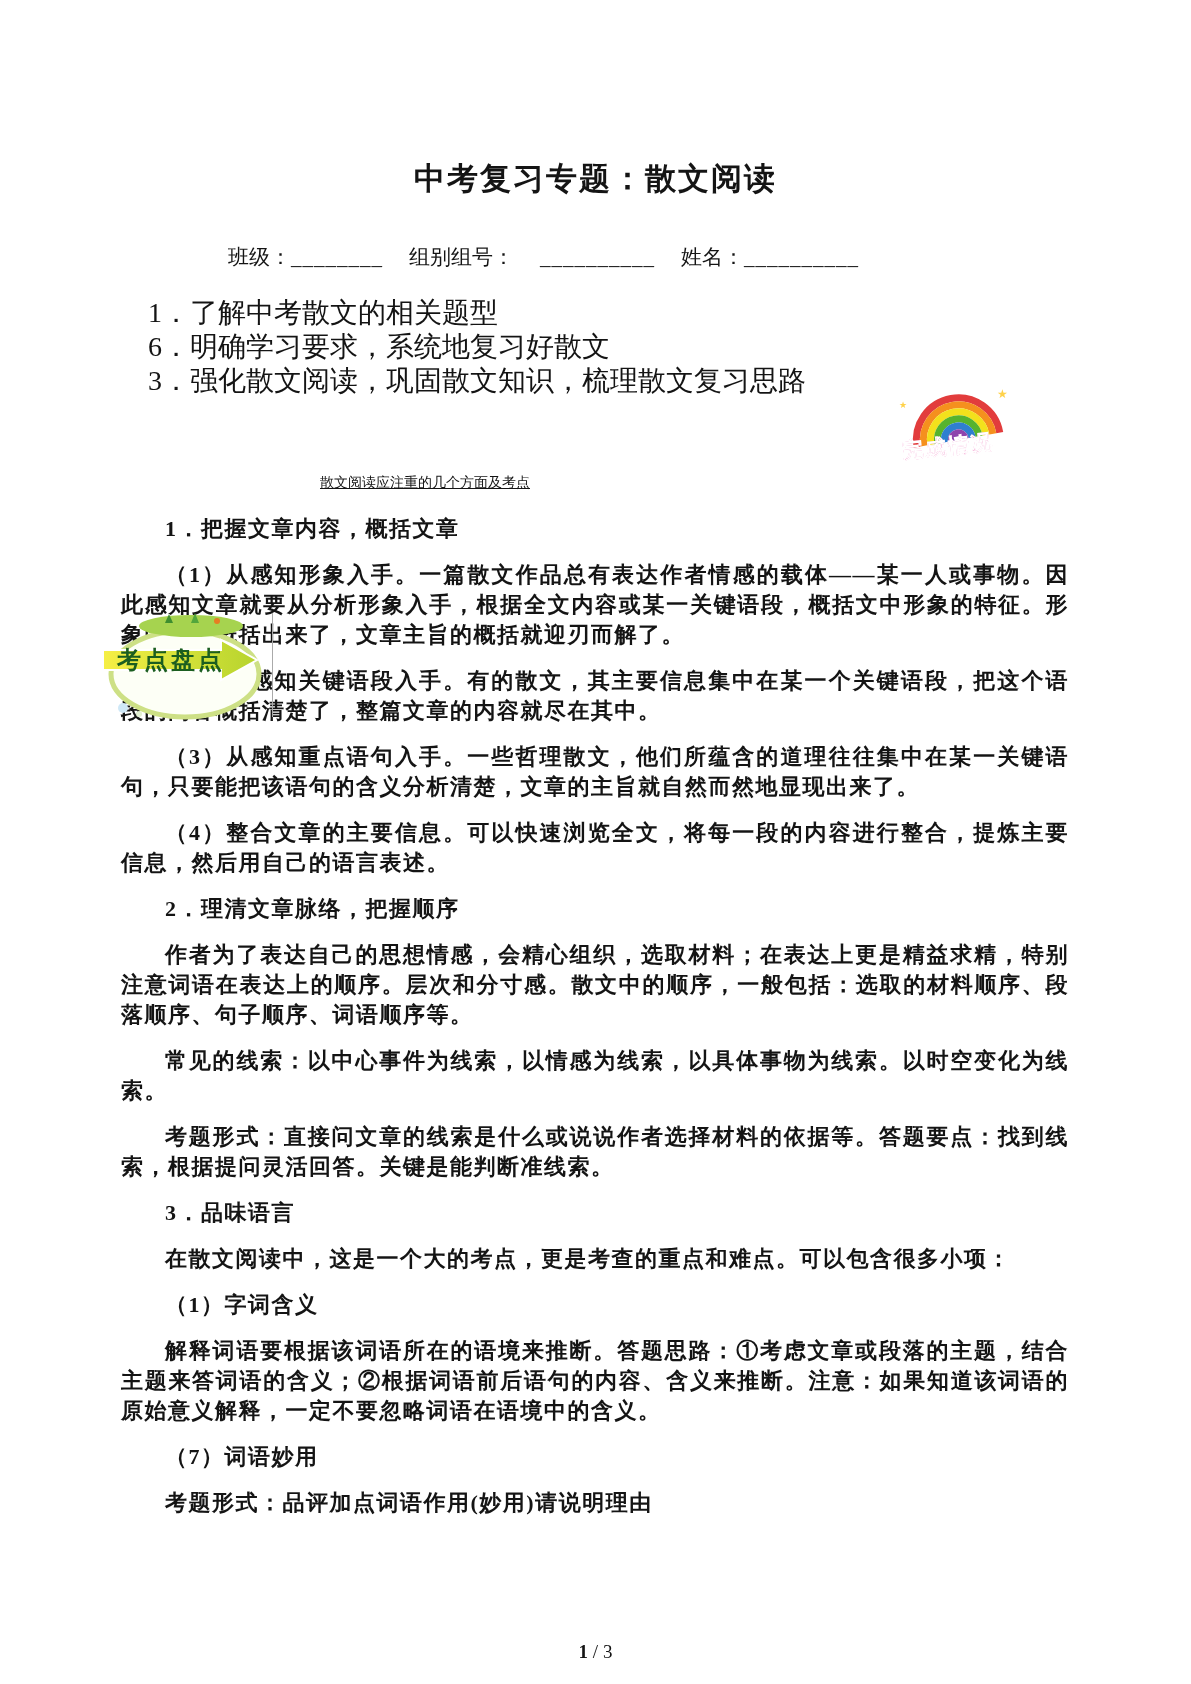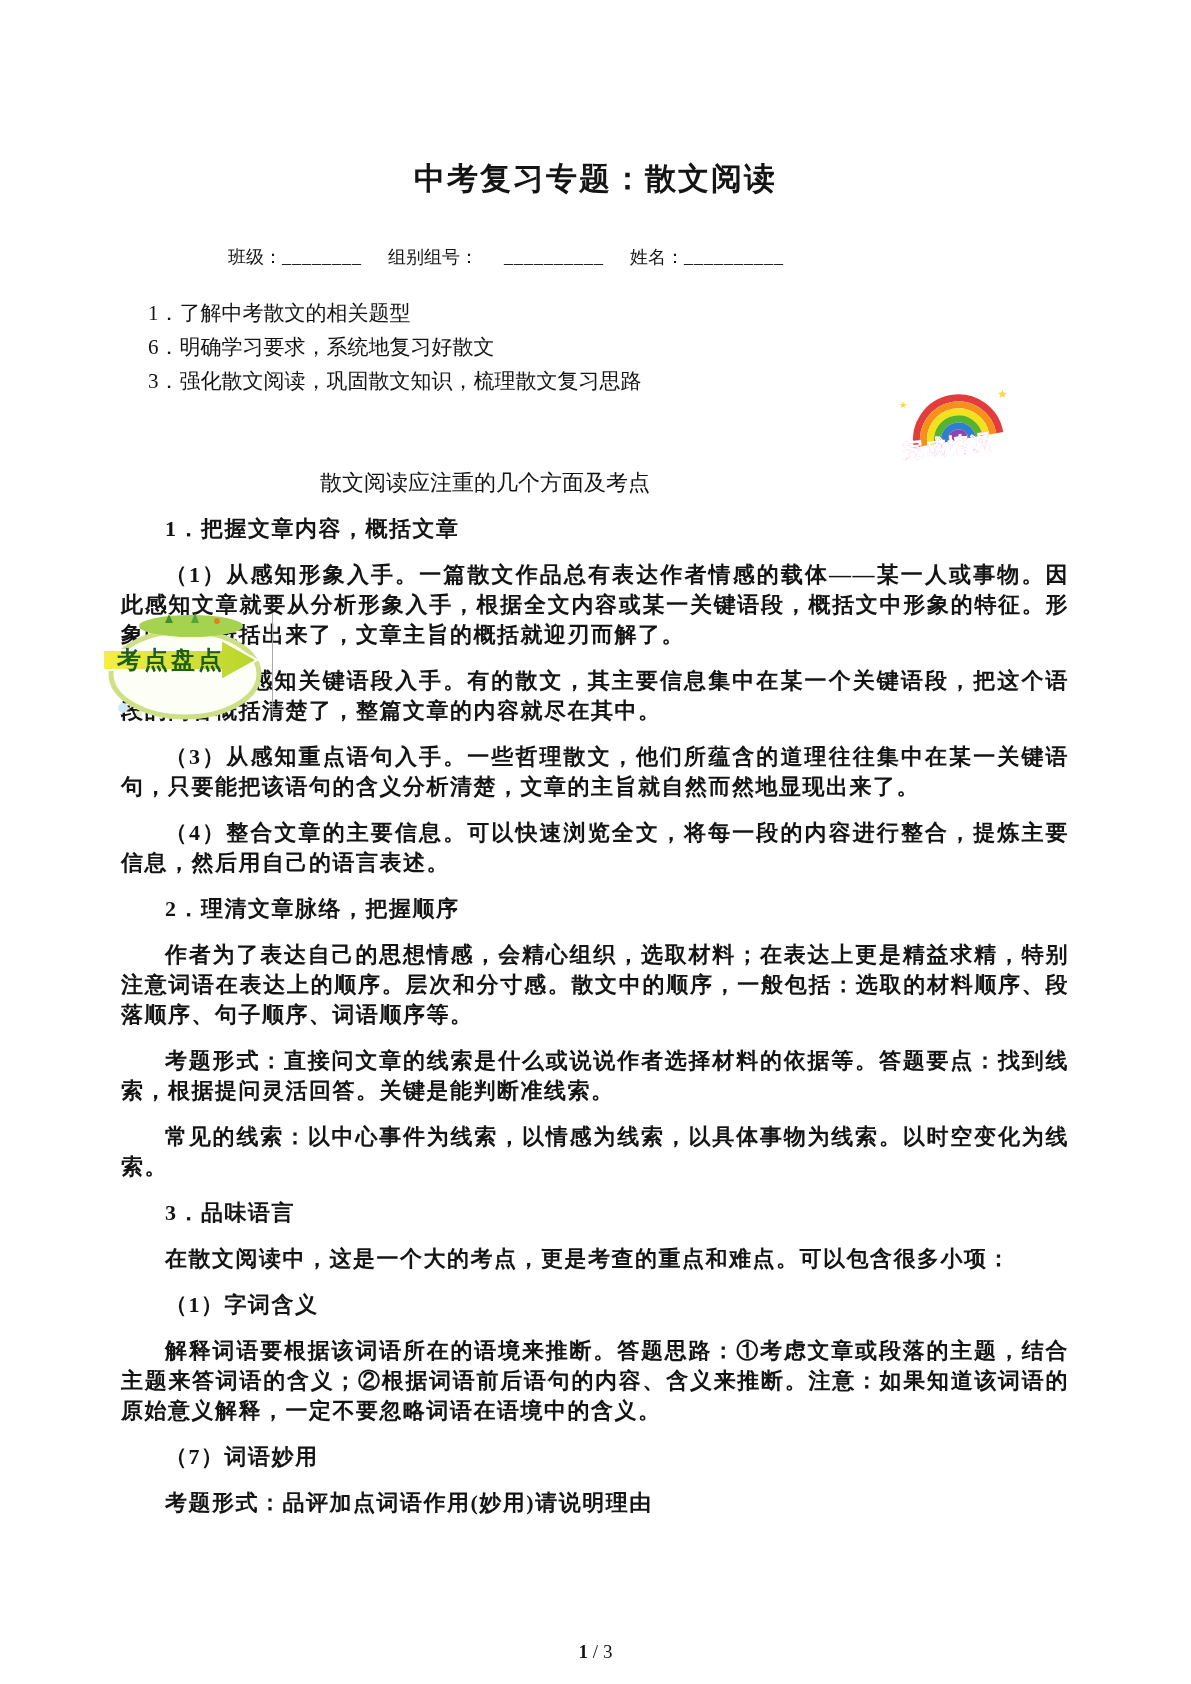--- a/index.html
+++ b/index.html
@@ -17,21 +17,21 @@
     margin-top:160px;
     text-align:center;
     font-size:31px;
     font-weight:bold;
     letter-spacing:2px;
     line-height:38px;
   }
 
   .fields-row {
     margin:46px 0 0 228px;
-    font-size:18px;
+    font-size:21px;
     line-height:26px;
     white-space:nowrap;
   }
   .fields-row .blank { letter-spacing:1px; }
   .fields-row .gap { display:inline-block; width:26px; }
 
   .rainbow {
     position:absolute;
     top:222px; left:893px;
     width:128px; height:82px;
@@ -39,41 +39,42 @@
 
   .section-heading {
     margin:34px 0 0 97px;
     font-size:22px;
     font-weight:bold;
     line-height:28px;
   }
 
   .objectives {
     margin:26px 0 0 148px;
-    font-size:21px;
+    font-size:28px;
     line-height:34px;
   }
 
   .badge {
     position:absolute;
     top:450px; left:95px;
     width:178px; height:112px;
   }
   .badge-divider {
     position:absolute;
     top:453px; left:272px;
     width:1px; height:104px;
     background:#aaaaaa;
   }
 
   .subtitle {
     margin-top:70px;
     margin-left:320px;
-    font-size:22px;
+    font-size:14px;
     line-height:30px;
+    text-decoration:underline;
   }
 
   .content {
     margin:6px 106px 0 105px;
     font-size:22px;
     line-height:30px;
     letter-spacing:1.5px;
     text-align:justify;
     text-justify:inter-character;
   }
@@ -143,22 +144,22 @@
   <div class="subtitle">散文阅读应注重的几个方面及考点</div>
 
   <div class="content">
     <p>1．把握文章内容，概括文章</p>
     <p>（1）从感知形象入手。一篇散文作品总有表达作者情感的载体——某一人或事物。因此感知文章就要从分析形象入手，根据全文内容或某一关键语段，概括文中形象的特征。形象的特征概括出来了，文章主旨的概括就迎刃而解了。</p>
     <p>（2）从感知关键语段入手。有的散文，其主要信息集中在某一个关键语段，把这个语段的内容概括清楚了，整篇文章的内容就尽在其中。</p>
     <p>（3）从感知重点语句入手。一些哲理散文，他们所蕴含的道理往往集中在某一关键语句，只要能把该语句的含义分析清楚，文章的主旨就自然而然地显现出来了。</p>
     <p>（4）整合文章的主要信息。可以快速浏览全文，将每一段的内容进行整合，提炼主要信息，然后用自己的语言表述。</p>
     <p>2．理清文章脉络，把握顺序</p>
     <p>作者为了表达自己的思想情感，会精心组织，选取材料；在表达上更是精益求精，特别注意词语在表达上的顺序。层次和分寸感。散文中的顺序，一般包括：选取的材料顺序、段落顺序、句子顺序、词语顺序等。</p>
+    <p>常见的线索：以中心事件为线索，以情感为线索，以具体事物为线索。以时空变化为线索。</p>
     <p>考题形式：直接问文章的线索是什么或说说作者选择材料的依据等。答题要点：找到线索，根据提问灵活回答。关键是能判断准线索。</p>
-    <p>常见的线索：以中心事件为线索，以情感为线索，以具体事物为线索。以时空变化为线索。</p>
     <p>3．品味语言</p>
     <p>在散文阅读中，这是一个大的考点，更是考查的重点和难点。可以包含很多小项：</p>
     <p>（1）字词含义</p>
     <p>解释词语要根据该词语所在的语境来推断。答题思路：①考虑文章或段落的主题，结合主题来答词语的含义；②根据词语前后语句的内容、含义来推断。注意：如果知道该词语的原始意义解释，一定不要忽略词语在语境中的含义。</p>
     <p>（7）词语妙用</p>
     <p>考题形式：品评加点词语作用(妙用)请说明理由</p>
   </div>
 
   <div class="footer">
     <span class="num">1</span><span> / 3</span>

